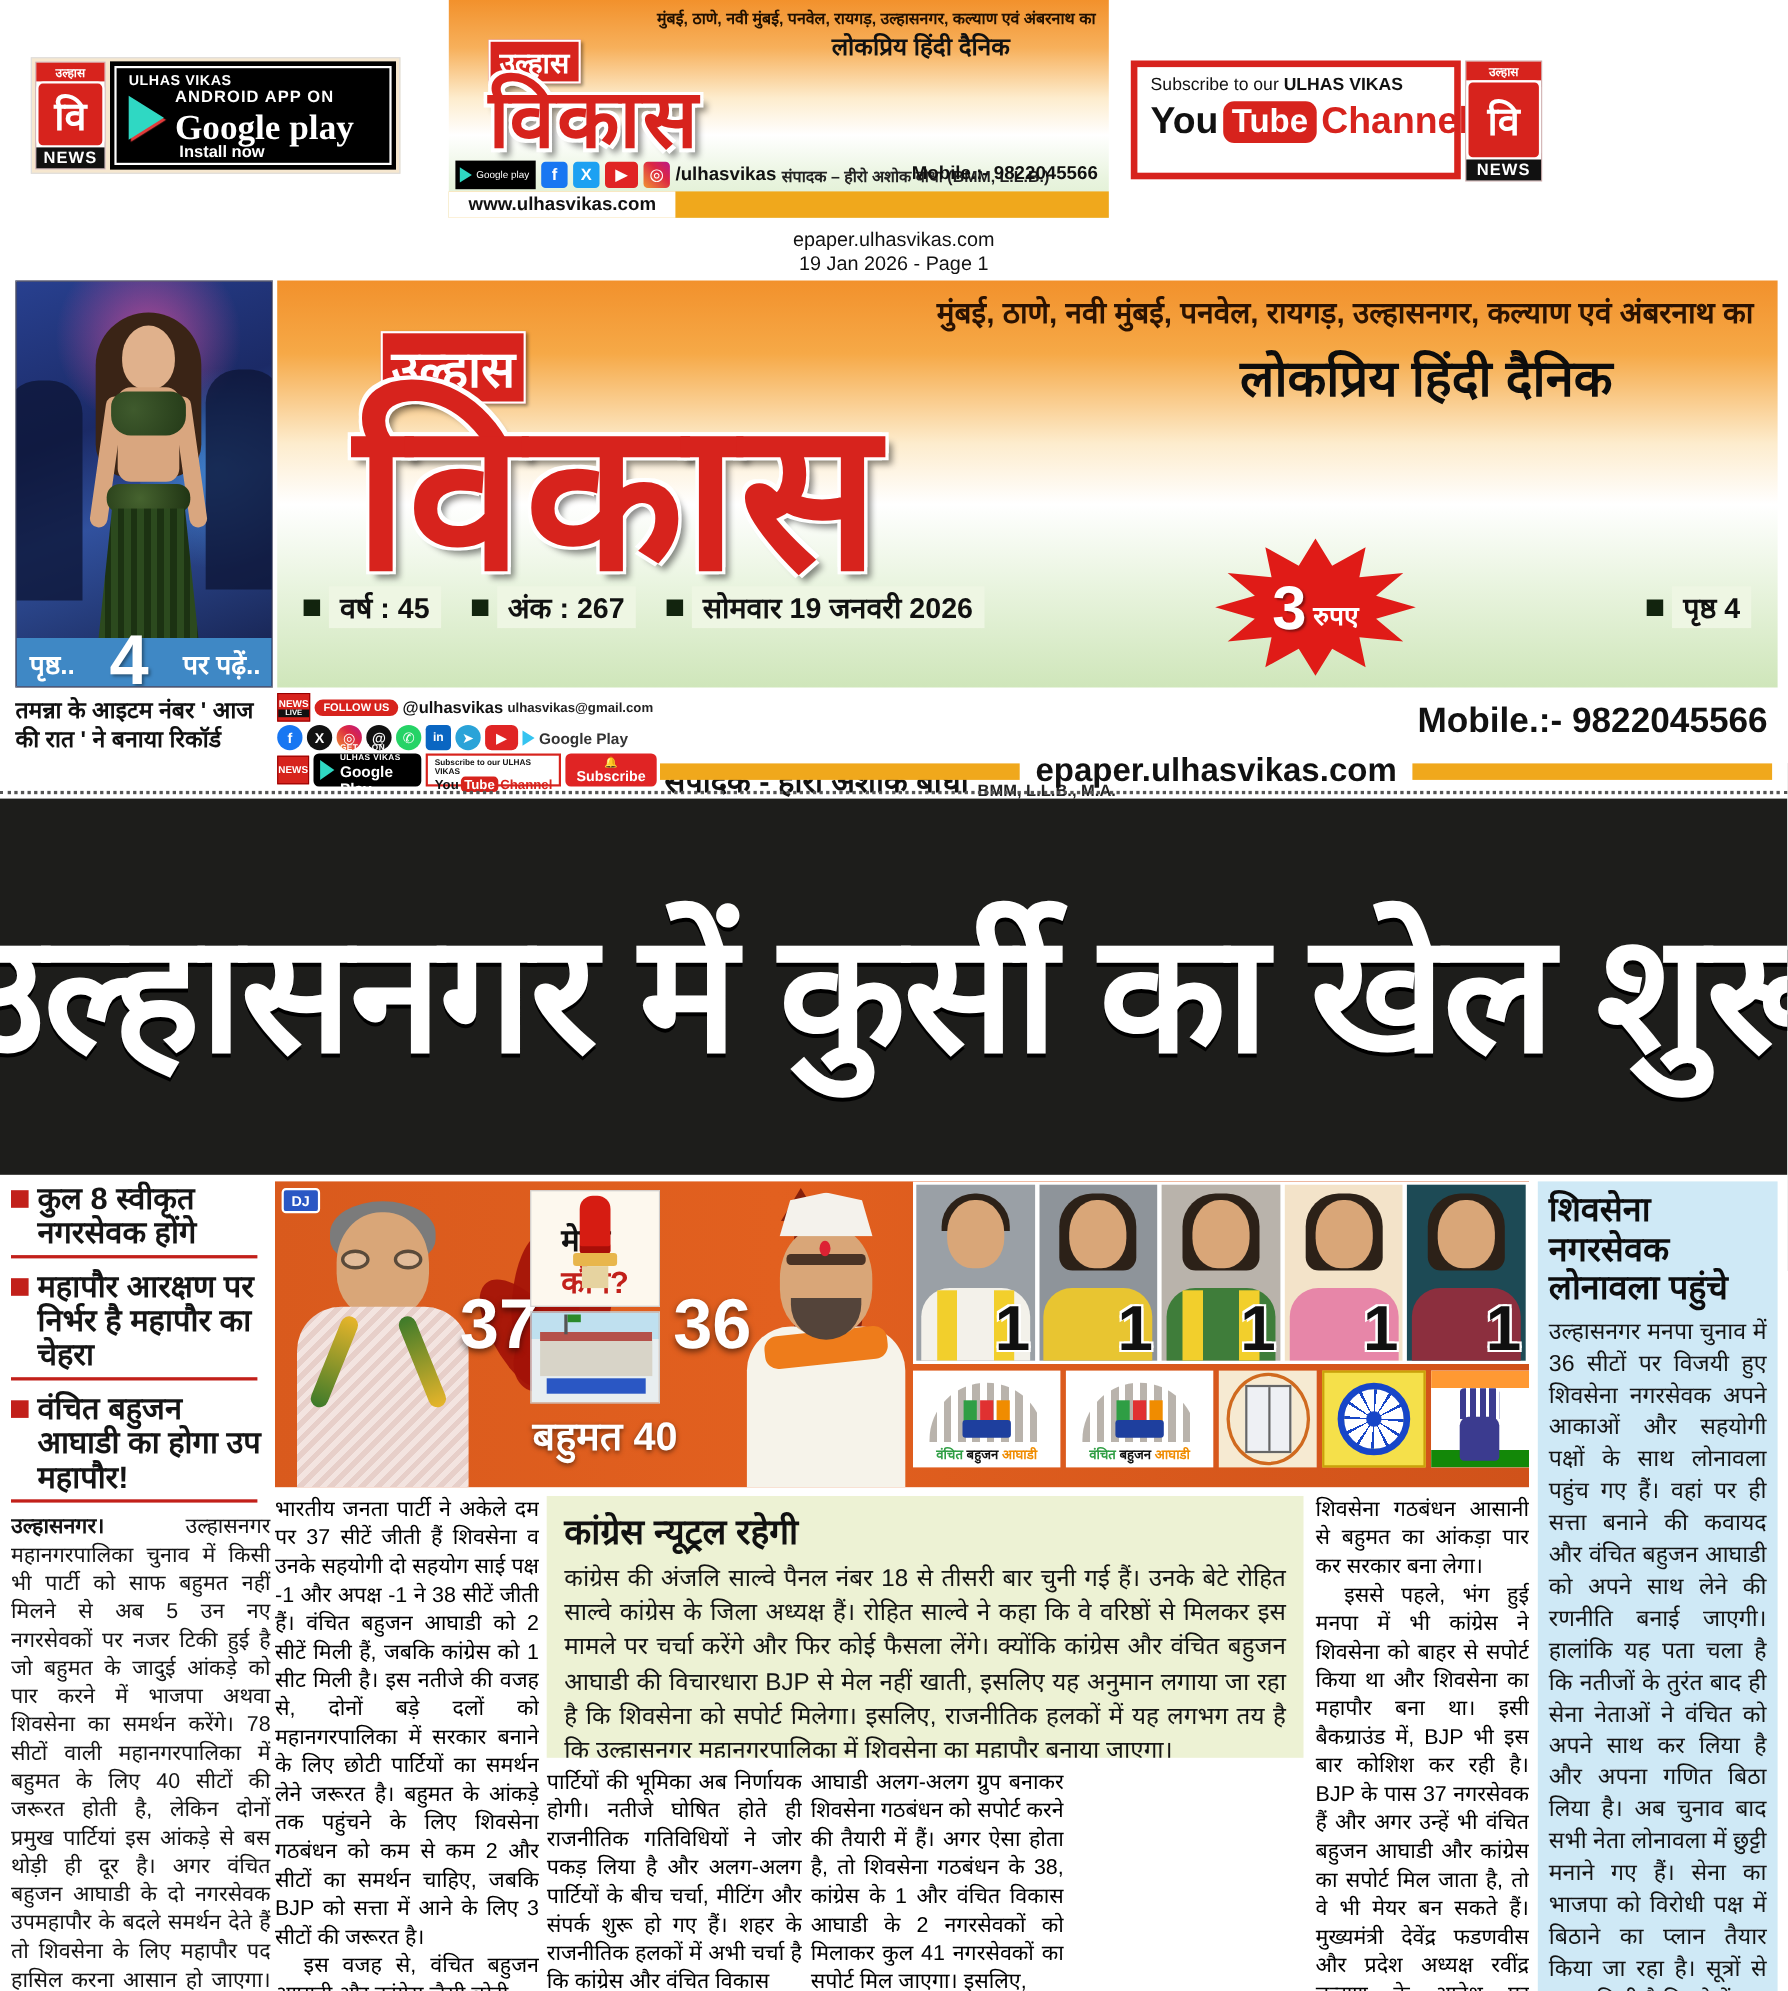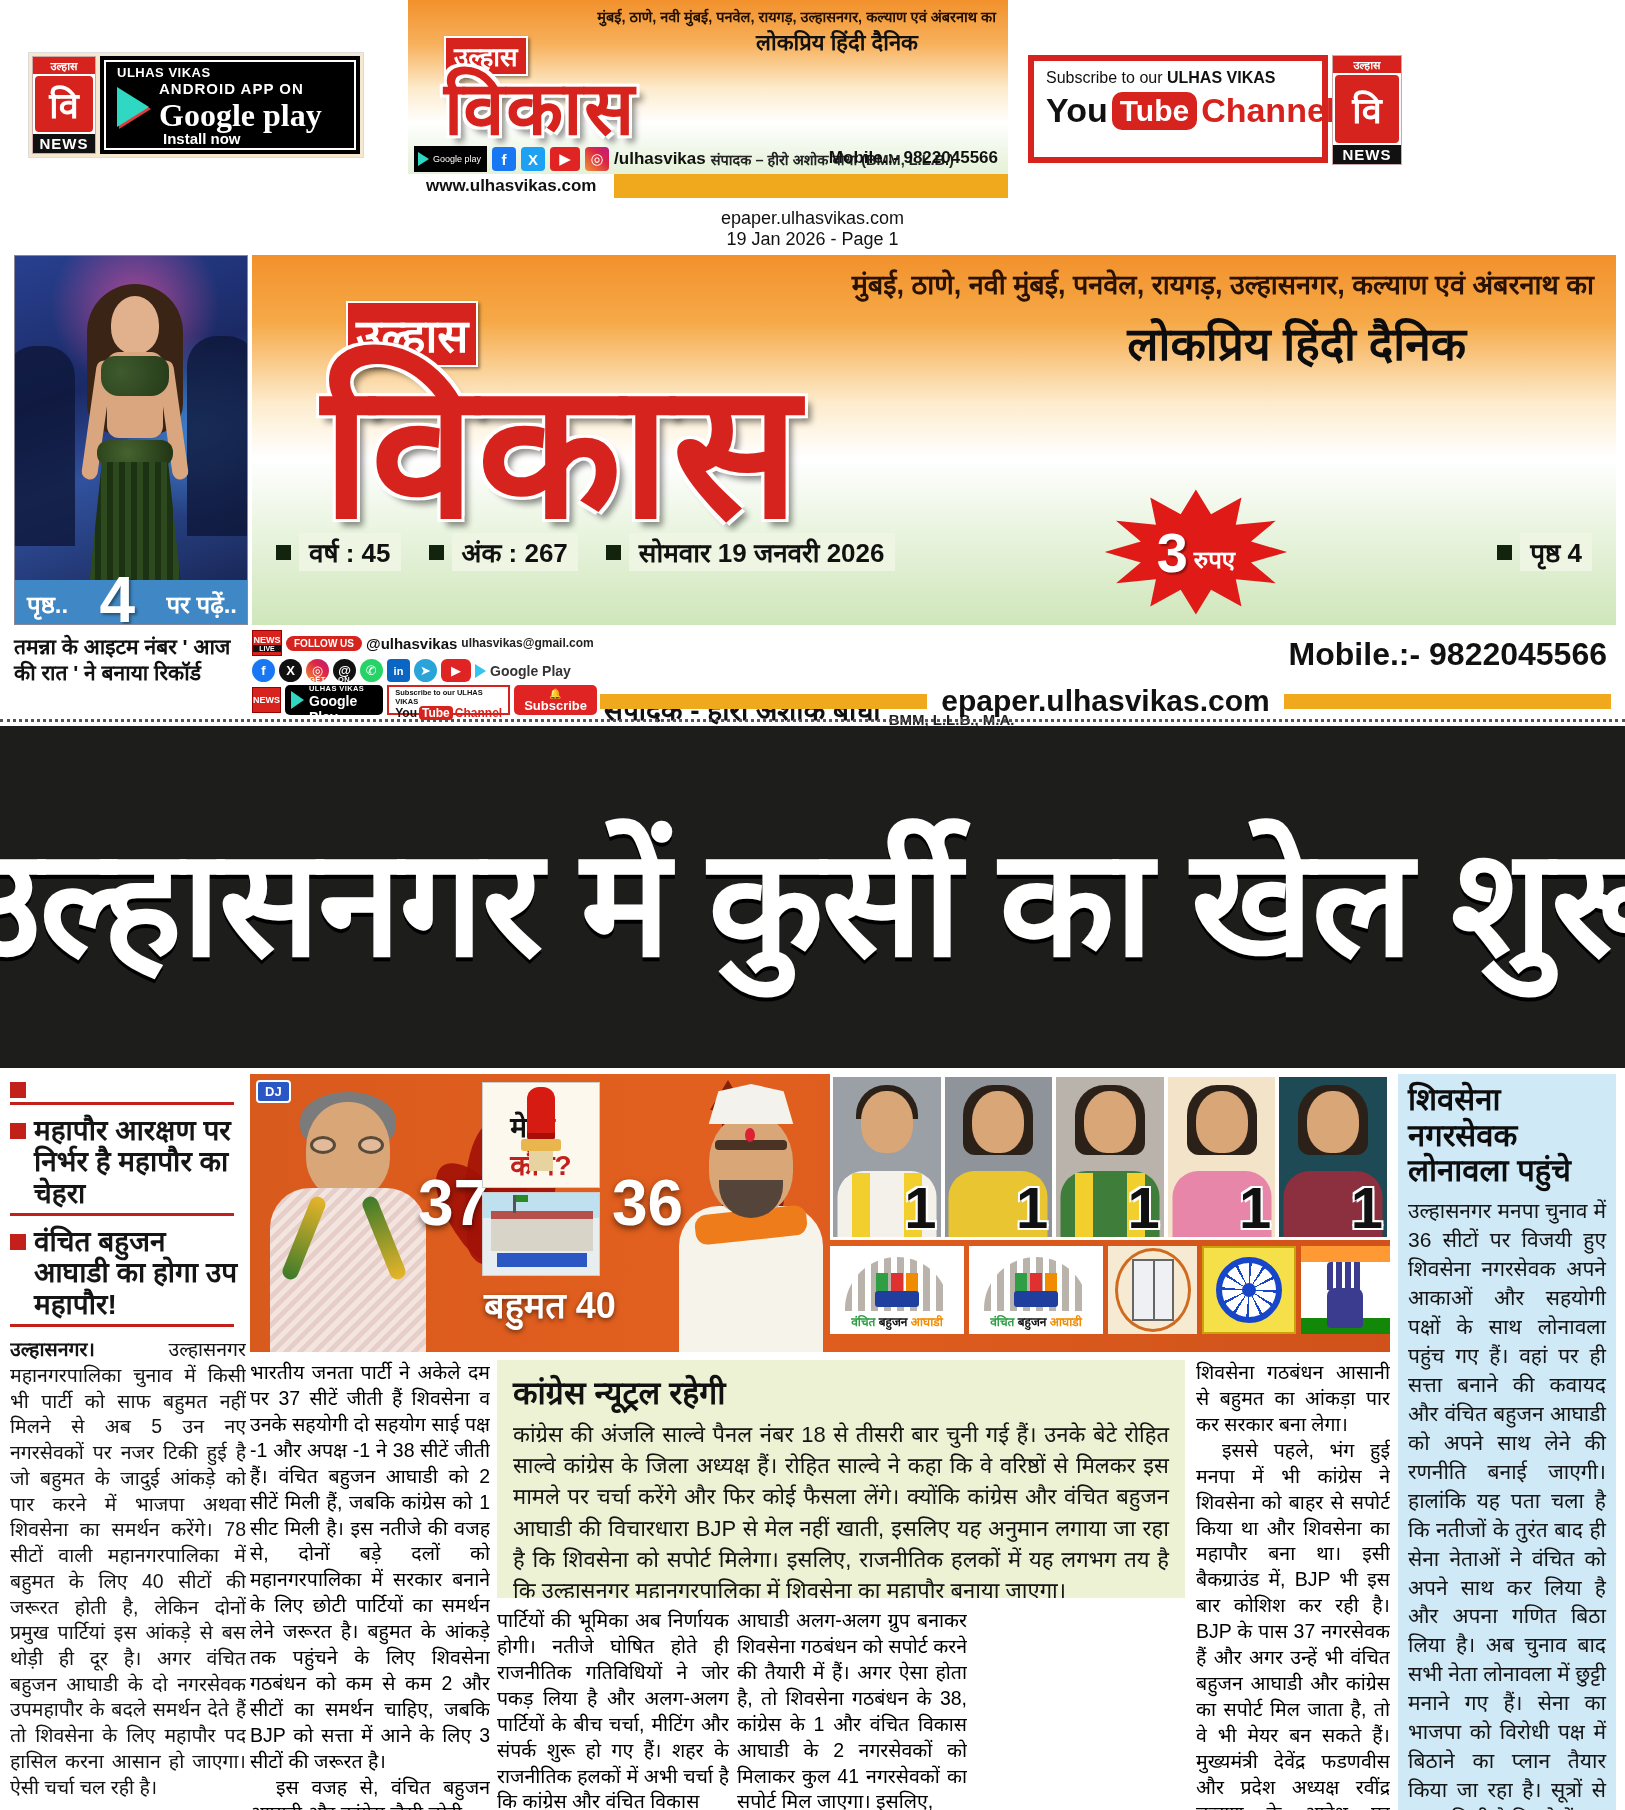--- a/index.html
+++ b/index.html
@@ -417,20 +417,21 @@
 
   <div class="dotted-rule"></div>
 
   <div class="black-banner">
     <div class="hl">उल्हासनगर में कुर्सी का खेल शुरू</div>
   </div>
 
   <div class="left-col">
     <div class="bullet">
       <span class="bsq"></span>
+      <span class="btxt">कुल 8 स्वीकृत नगरसेवक होंगे</span>
     </div>
     <div class="brule"></div>
     <div class="bullet">
       <span class="bsq"></span>
       <span class="btxt">महापौर आरक्षण पर निर्भर है महापौर का चेहरा</span>
     </div>
     <div class="brule"></div>
     <div class="bullet">
       <span class="bsq"></span>
       <span class="btxt">वंचित बहुजन आघाडी का होगा उप महापौर!</span>

